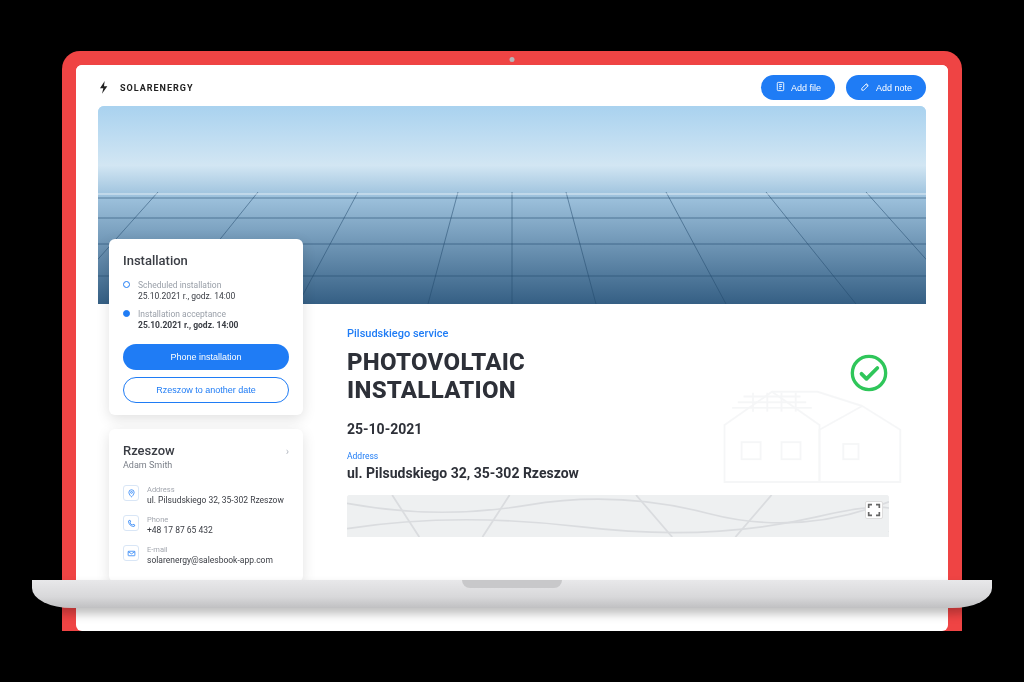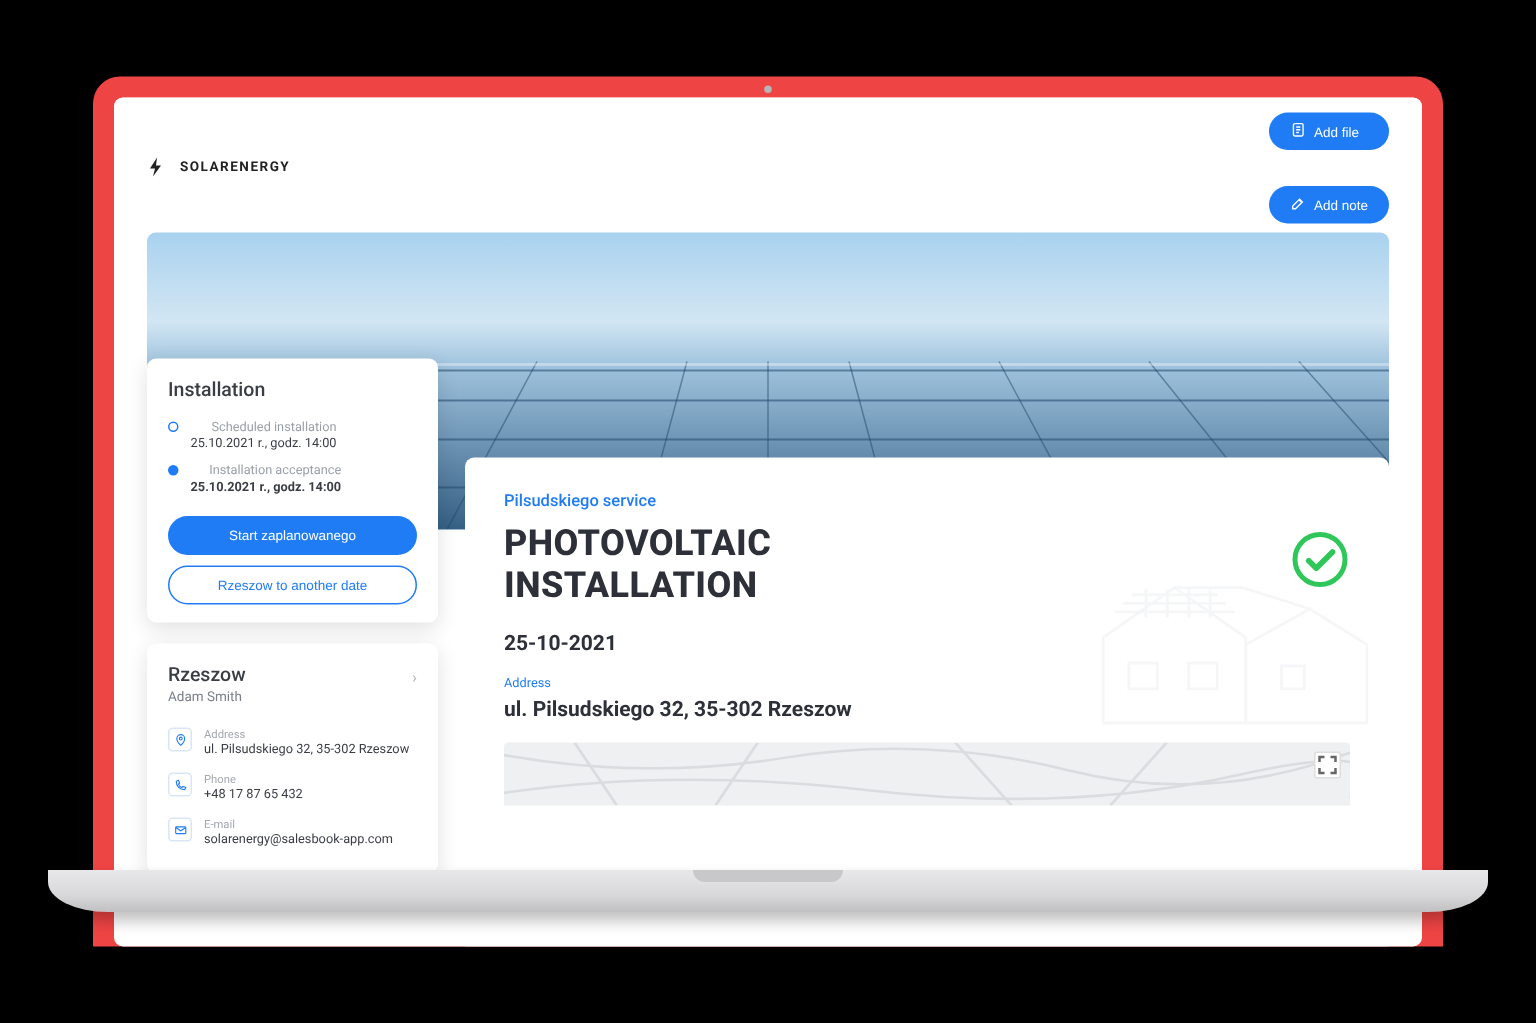--- a/index.html
+++ b/index.html
@@ -71,22 +71,21 @@
       align-items: center;
       gap: 6px;
       font-size: 9px;
       font-weight: 700;
       letter-spacing: 1px;
       color: #222;
     }
     .logo-icon svg { width: 16px; height: 16px; }
     .header-actions {
       display: flex;
-      gap: 24px;
-      flex-direction: column;
+      gap: 11px;
     }
     .pill-btn {
       background: #1f7cf5;
       color: #fff;
       border: none;
       border-radius: 16px;
       padding: 6px 14px;
       font-size: 9px;
       display: flex;
       align-items: center;
@@ -106,21 +105,21 @@
     }
     .hero svg { width: 100%; height: 100%; display: block; }
     
     .content {
       position: absolute;
       top: 174px; 
       left: 0;
       right: 0;
       bottom: 0;
       display: flex;
-      padding: 0 22px;
+      padding: 0 33px;
       gap: 18px;
       pointer-events: none;
     }
     .content > * { pointer-events: auto; }
     
     .sidebar {
       width: 194px;
       flex-shrink: 0;
       display: flex;
       flex-direction: column;
@@ -136,21 +135,20 @@
       font-size: 13px;
       color: #3a3d44;
       font-weight: 500;
       margin-bottom: 8px;
     }
     .timeline-item {
       display: flex;
       gap: 8px;
       padding: 4px 0;
       font-size: 8.5px;
-      text-align: right;
     }
     .timeline-dot {
       width: 7px;
       height: 7px;
       border: 1.5px solid #1f7cf5;
       border-radius: 50%;
       margin-top: 1px;
       flex-shrink: 0;
     }
     .timeline-dot.filled {
@@ -379,21 +377,21 @@
           </div>
 
           <div class="timeline-item">
             <div class="timeline-dot filled"></div>
             <div class="timeline-text bold">
               <div class="ti-label">Installation acceptance</div>
               <div class="ti-value">25.10.2021 r., godz. 14:00</div>
             </div>
           </div>
 
-          <button class="btn-primary">Start zaplanowanego</button>
+          <button class="btn-primary">Phone installation</button>
           <button class="btn-outline">Rzeszow to another date</button>
         </div>
 
         <div class="card">
           <div class="client-header">
             <div class="card-title" style="margin-bottom:2px">Rzeszow</div>
             <span class="client-chevron">›</span>
           </div>
           <div class="client-name">Adam Smith</div>
 

